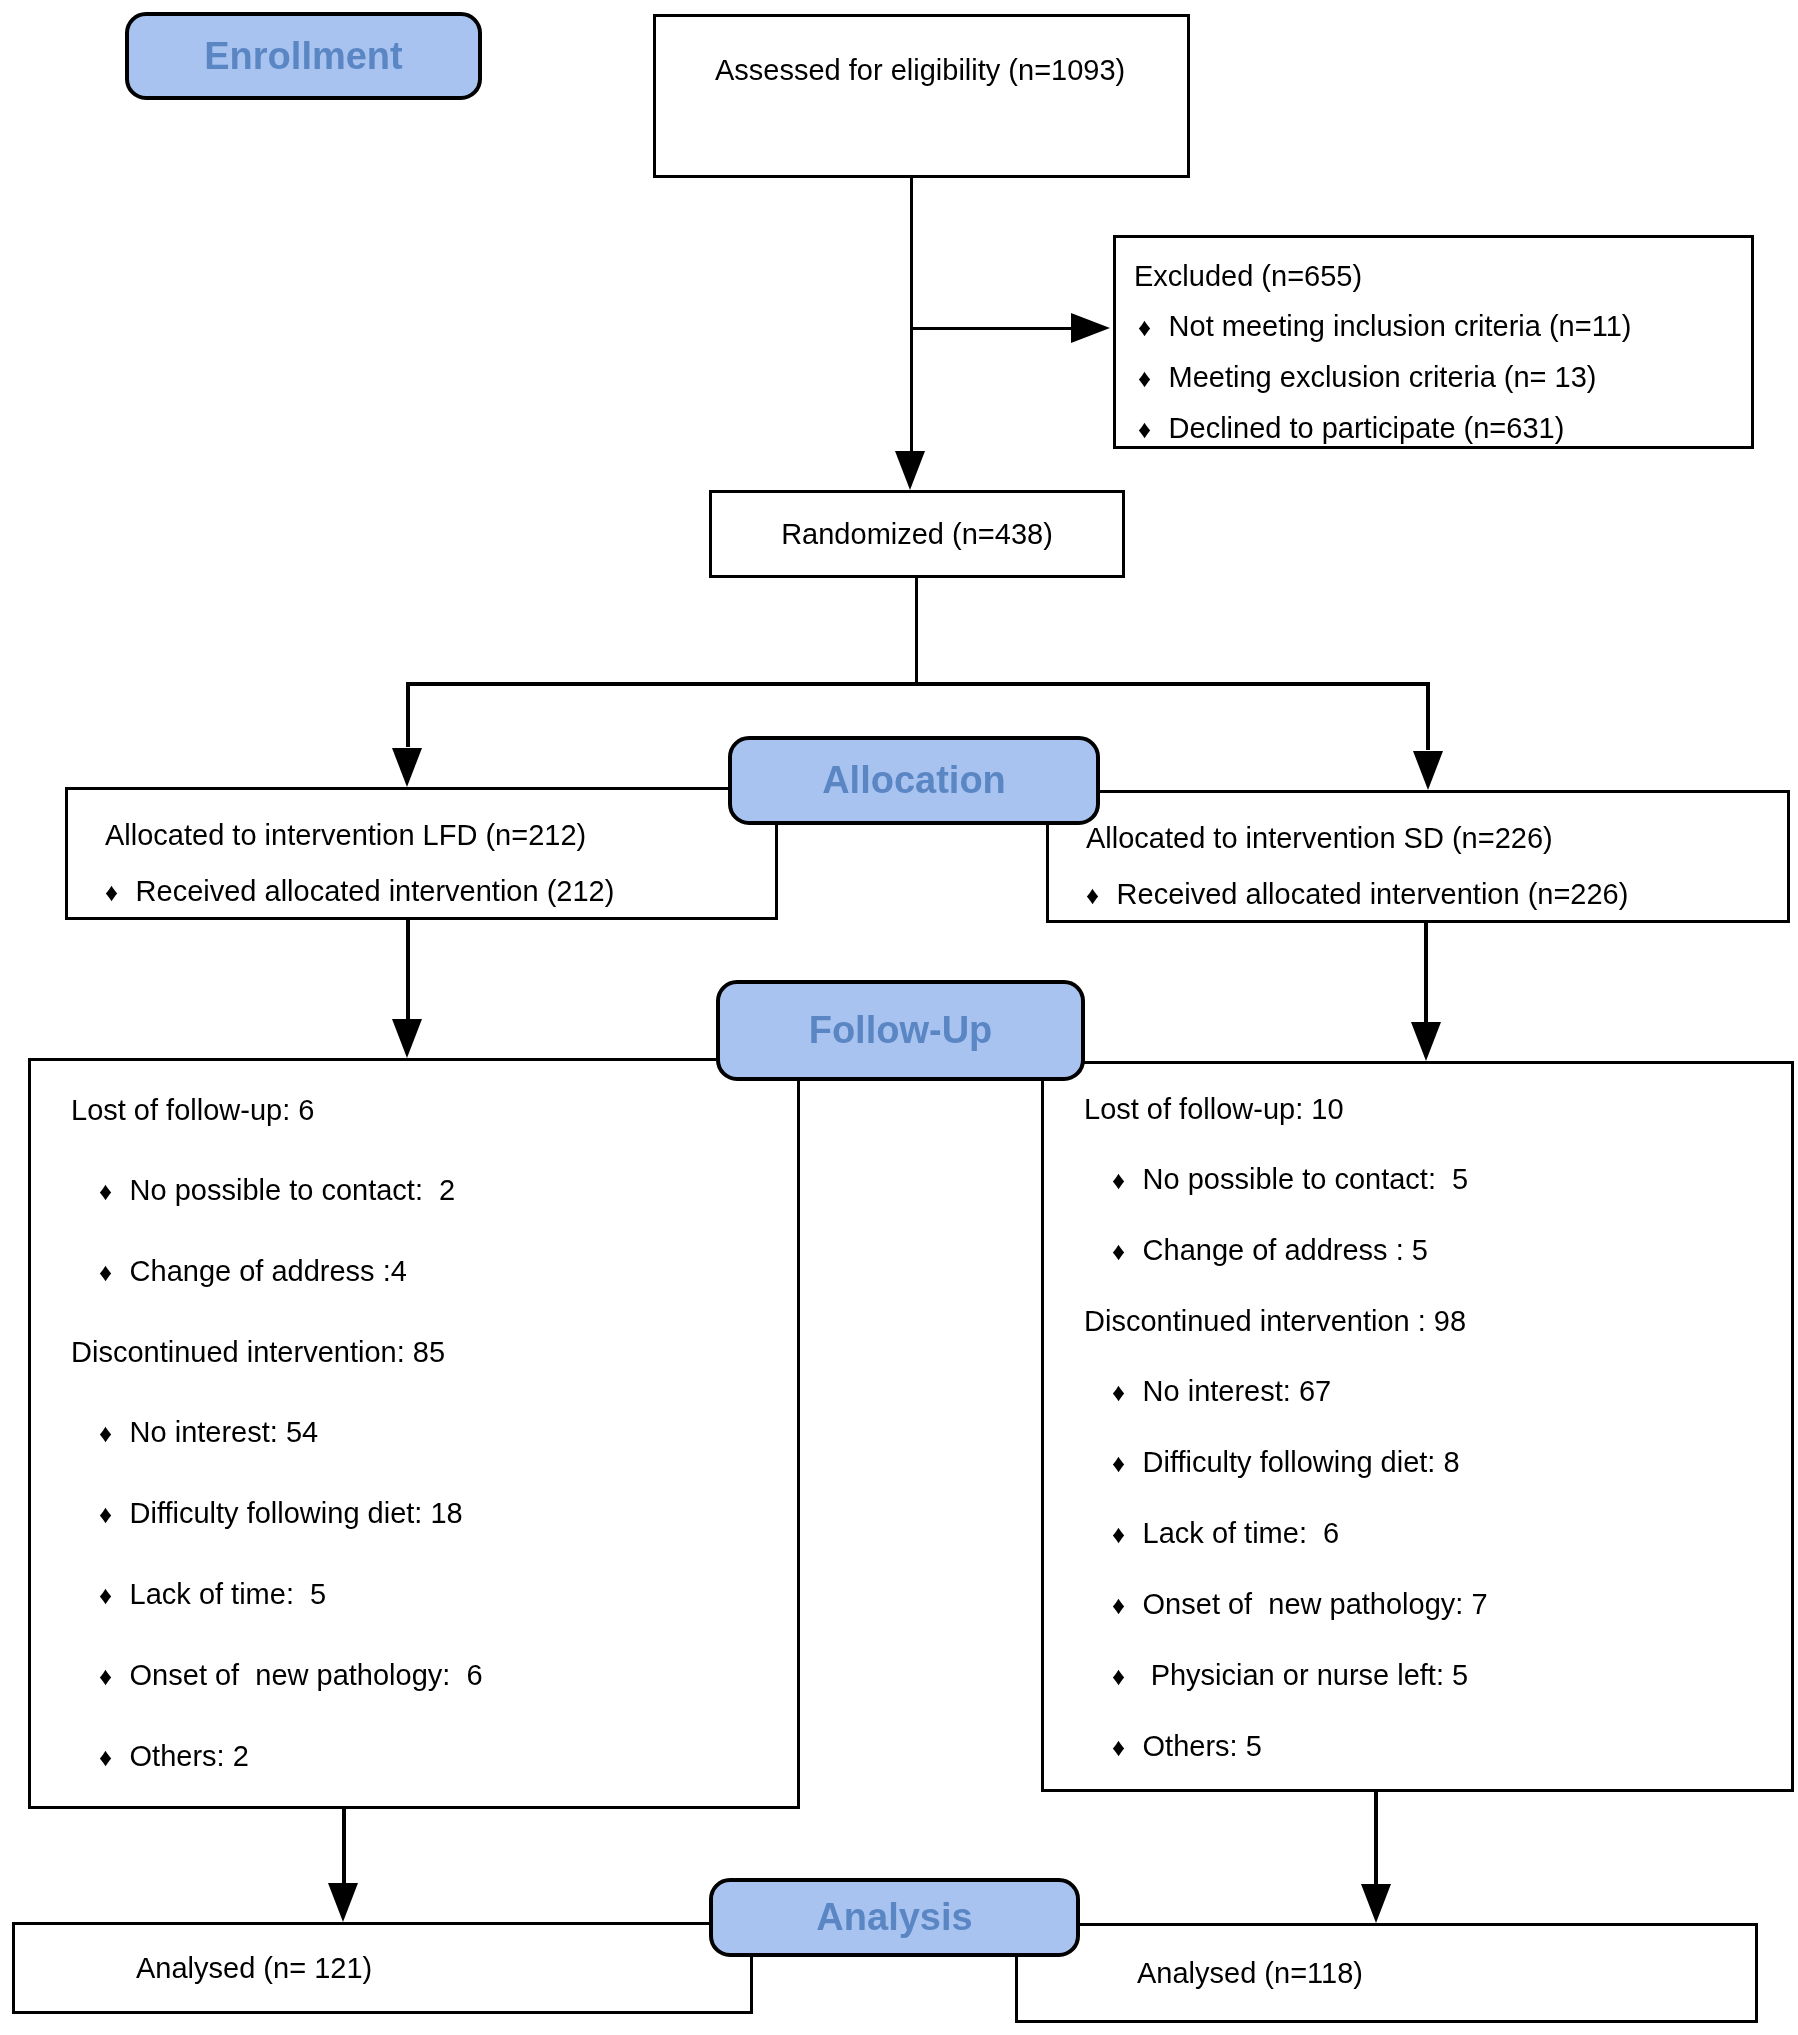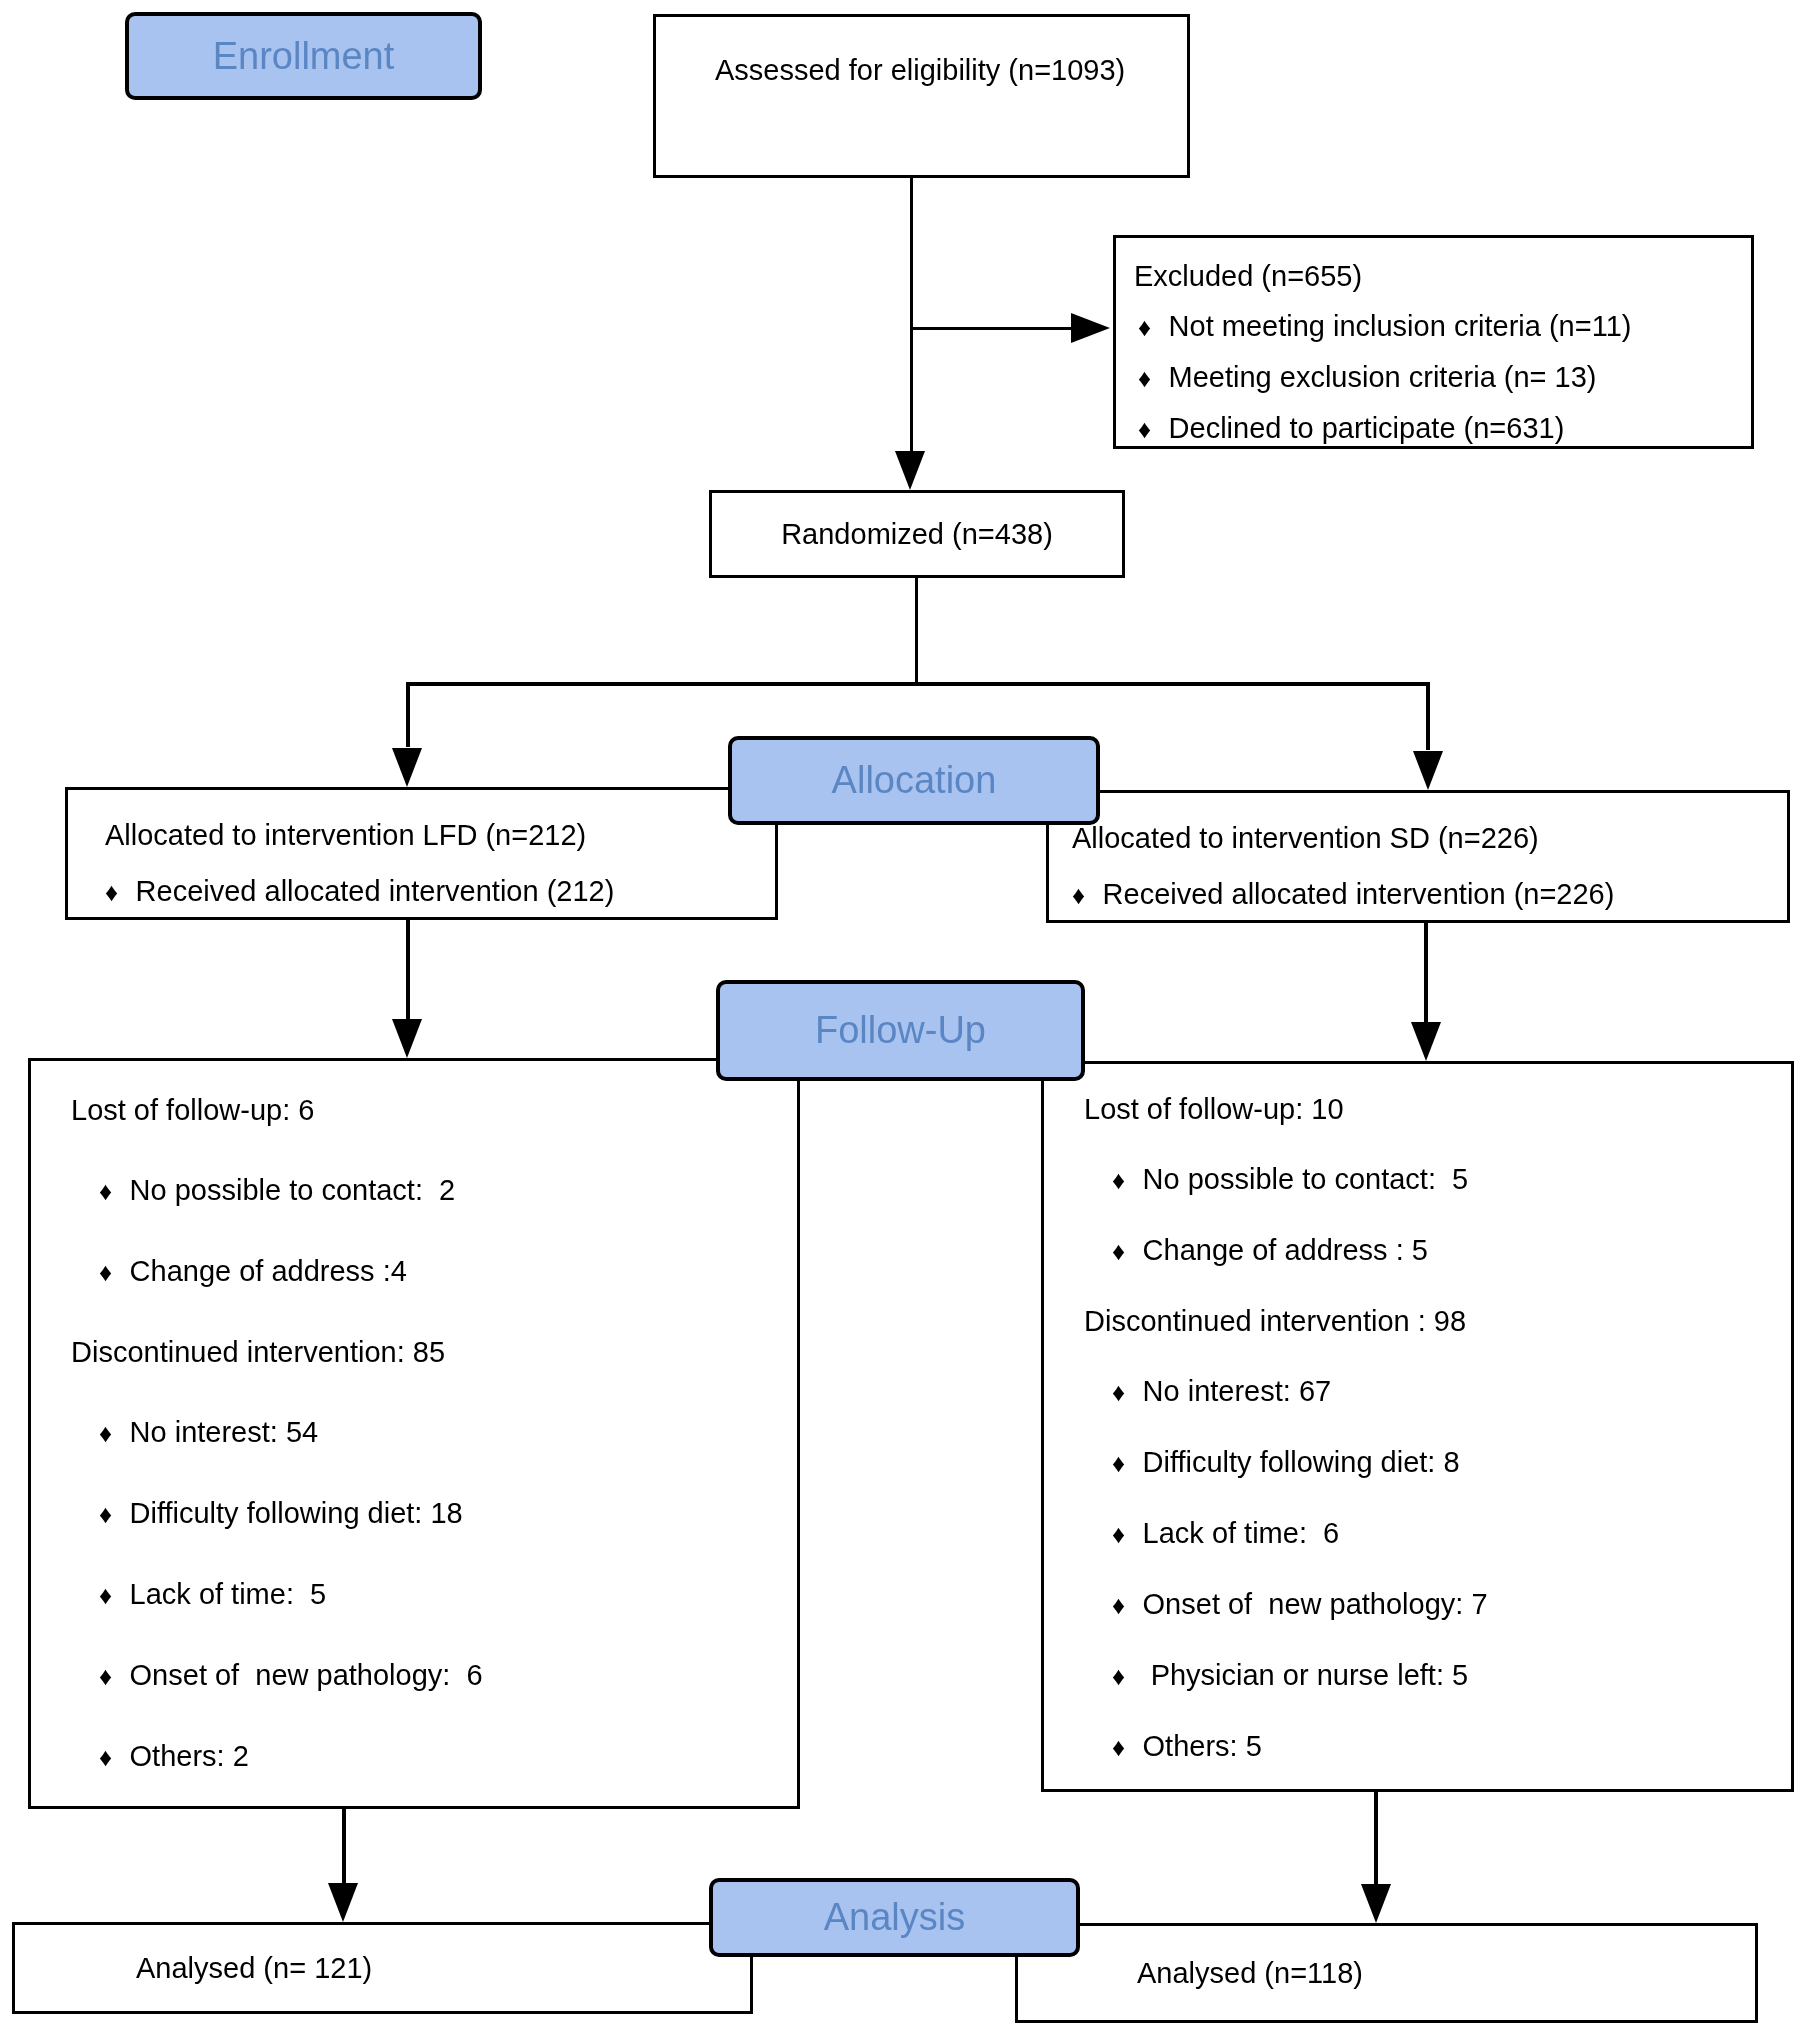--- a/index.html
+++ b/index.html
@@ -23,23 +23,23 @@
     background: var(--background);
     border: 3.4px solid var(--box-border);
     font-size: 29px;
     line-height: 36px;
     z-index: 1;
   }
   .bluelabel {
     position: absolute;
     background: var(--label-fill);
     border: 4.7px solid var(--box-border);
-    border-radius: 10px;
+    border-radius: 21px;
     display: flex; align-items: center; justify-content: center;
-    font-size: 38px; font-weight: normal;
+    font-size: 38px; font-weight: bold;
     color: var(--label-text);
     z-index: 5;
   }
   .vline, .hline { position: absolute; background: var(--line-color); z-index: 0; }
   .arrow-down {
     position: absolute; width: 0; height: 0; z-index: 2;
     border-left: 15.5px solid transparent;
     border-right: 15.5px solid transparent;
     border-top: 39px solid var(--line-color);
   }
@@ -55,21 +55,21 @@
   .b { padding-left: 28px; }
 
   
   #assessed { left: 653px; top: 13.5px; width: 537px; height: 164px; padding: 35px 13.5px 0 59px; }
   #excluded { left: 1113px; top: 235px; width: 641px; height: 214px; padding: 20px 12px 0 18px; }
   #excluded .line { margin-bottom: 14px; }
   #excluded .b { padding-left: 4px; }
   #randomized { left: 709px; top: 490px; width: 416px; height: 88px;
                 display: flex; align-items: center; justify-content: center; }
   #alloc-left  { left: 65px;   top: 787px; width: 713px; height: 133px; padding: 27px 12px 7px 37px; }
-  #alloc-right { left: 1046px; top: 790px; width: 744px; height: 133px; padding: 27px 12px 0 23px; }
+  #alloc-right { left: 1046px; top: 790px; width: 744px; height: 133px; padding: 27px 12px 0 37px; }
   #alloc-left .line, #alloc-right .line { margin-bottom: 20px; }
   #alloc-left .b, #alloc-right .b { padding-left: 0; }
   #fu-left  { left: 28px;   top: 1058px; width: 772px; height: 751px; padding: 31px 10.8px 0 40px; }
   #fu-left .line { margin-bottom: 44px; }
   #fu-right { left: 1041px; top: 1061px; width: 753px; height: 731px; padding: 27px 10.8px 0 40px; }
   #fu-right .line { margin-bottom: 34px; }
   #an-left  { left: 12px;   top: 1922px; width: 741px; height: 92px;
               display: flex; align-items: center; padding-left: 121px; }
   #an-right { left: 1015px; top: 1923px; width: 743px; height: 100px;
               display: flex; align-items: center; padding-left: 119px; }

